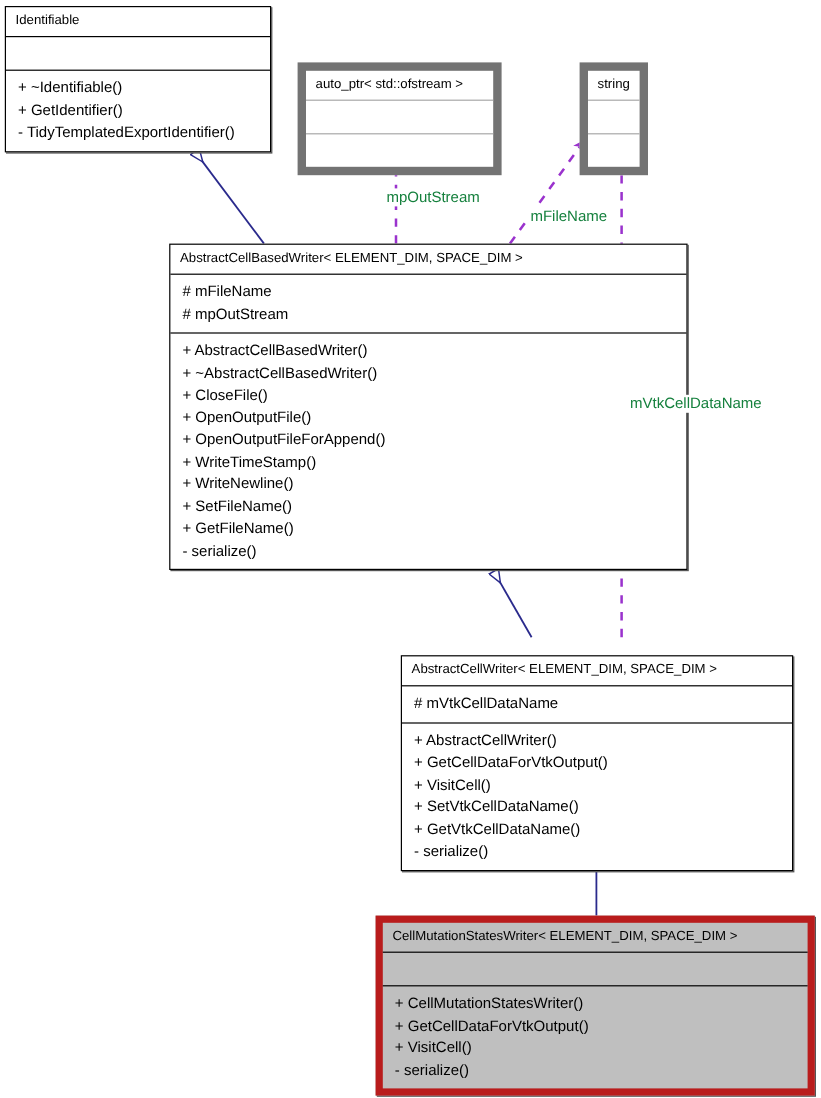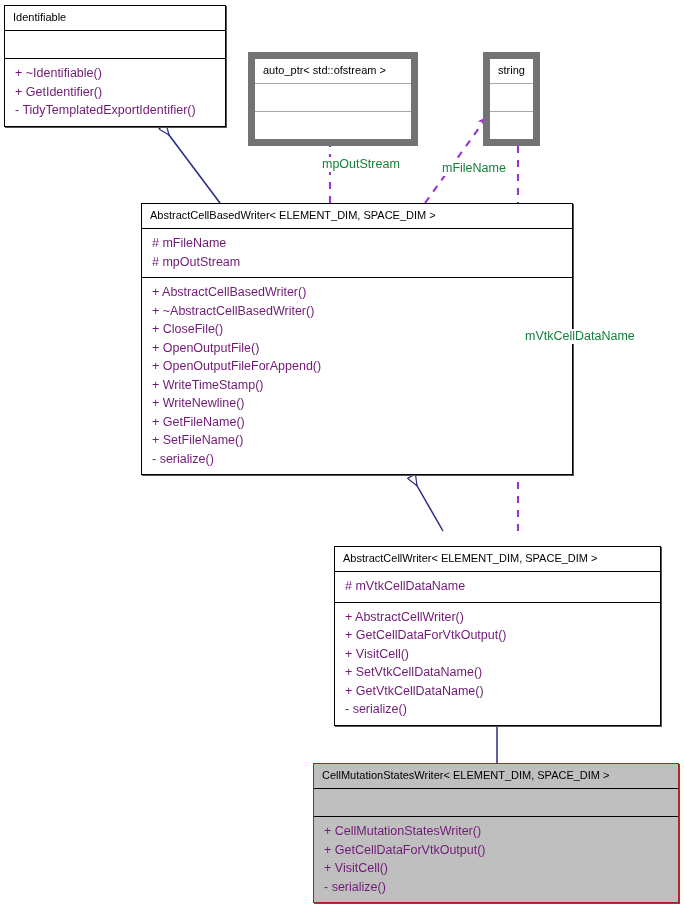--- a/index.html
+++ b/index.html
@@ -31,21 +31,21 @@
   }
   .uml-box.plain {
     border: 1px solid #000000;
     box-shadow: 1px 1px 0 0 #555555;
   }
   .uml-box.extern {
     border: 7px solid #737373;
     margin-top: 28px;
   }
   .uml-box.focus {
-    border: 1px solid #b91c1c;
+    border: 6px solid #b91c1c;
     background: #bfbfbf;
     box-shadow: 1px 1px 0 0 #555555;
   }
   .compartment {
     box-sizing: border-box;
     overflow: hidden;
   }
   .uml-box.plain > .compartment + .compartment,
   .uml-box.focus > .compartment + .compartment {
     border-top: 1px solid #000000;
@@ -59,21 +59,21 @@
     color: #000000;
     line-height: 1;
     padding: 6px 8px 7px 8px;
     white-space: nowrap;
   }
   .c-attrs, .c-ops {
     padding: 5px 6px 6px 6px;
   }
   .member {
     font-size: 12.5px;
-    color: #701a75;
+    color: #000000;
     line-height: 1;
     padding: 3px 4px 3px 4px;
     white-space: nowrap;
   }
   .empty-compartment {
     height: 28px;
   }
   .edge-label {
     position: absolute;
     font-size: 12.5px;
@@ -154,22 +154,22 @@
       <div class="member"># mpOutStream</div>
     </div>
     <div class="compartment c-ops">
       <div class="member">+ AbstractCellBasedWriter()</div>
       <div class="member">+ ~AbstractCellBasedWriter()</div>
       <div class="member">+ CloseFile()</div>
       <div class="member">+ OpenOutputFile()</div>
       <div class="member">+ OpenOutputFileForAppend()</div>
       <div class="member">+ WriteTimeStamp()</div>
       <div class="member">+ WriteNewline()</div>
+      <div class="member">+ SetFileName()</div>
       <div class="member">+ GetFileName()</div>
-      <div class="member">+ SetFileName()</div>
       <div class="member">- serialize()</div>
     </div>
   </div>
 
   <div class="uml-box plain" style="left:334px; top:546px; width:327px;">
     <div class="compartment c-title">AbstractCellWriter&lt; ELEMENT_DIM, SPACE_DIM &gt;</div>
     <div class="compartment c-attrs">
       <div class="member"># mVtkCellDataName</div>
     </div>
     <div class="compartment c-ops">
@@ -188,17 +188,17 @@
     <div class="compartment c-ops">
       <div class="member">+ CellMutationStatesWriter()</div>
       <div class="member">+ GetCellDataForVtkOutput()</div>
       <div class="member">+ VisitCell()</div>
       <div class="member">- serialize()</div>
     </div>
   </div>
 
   <div class="edge-label" style="left:320px; top:157px;">mpOutStream</div>
 
-  <div class="edge-label" style="left:440px; top:161px;">mFileName</div>
+  <div class="edge-label" style="left:440px; top:173px;">mFileName</div>
 
   <div class="edge-label" style="left:523px; top:329px;">mVtkCellDataName</div>
 
 </div>
 
 </body></html>

